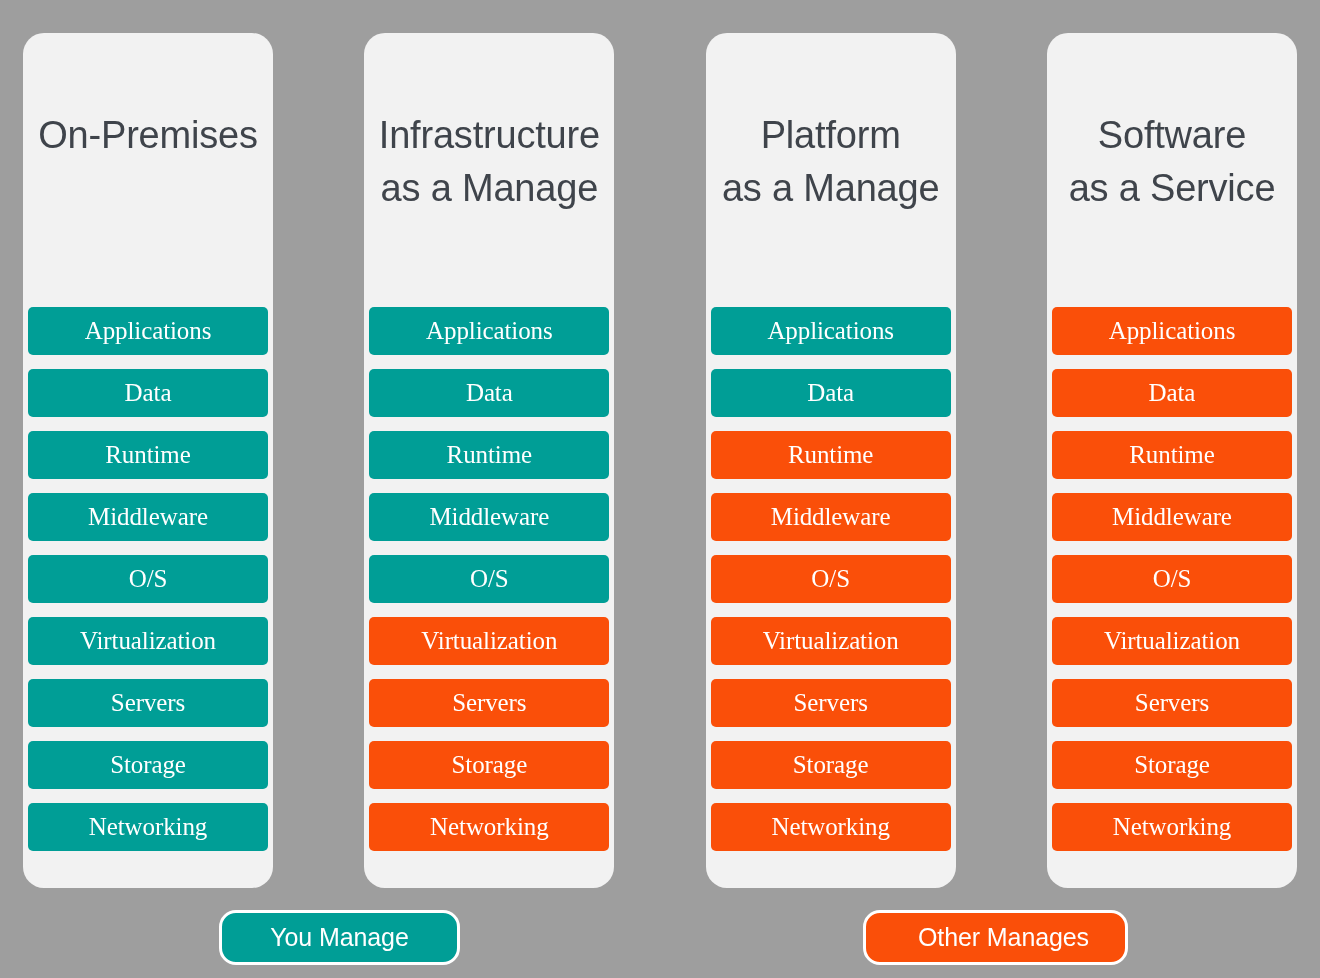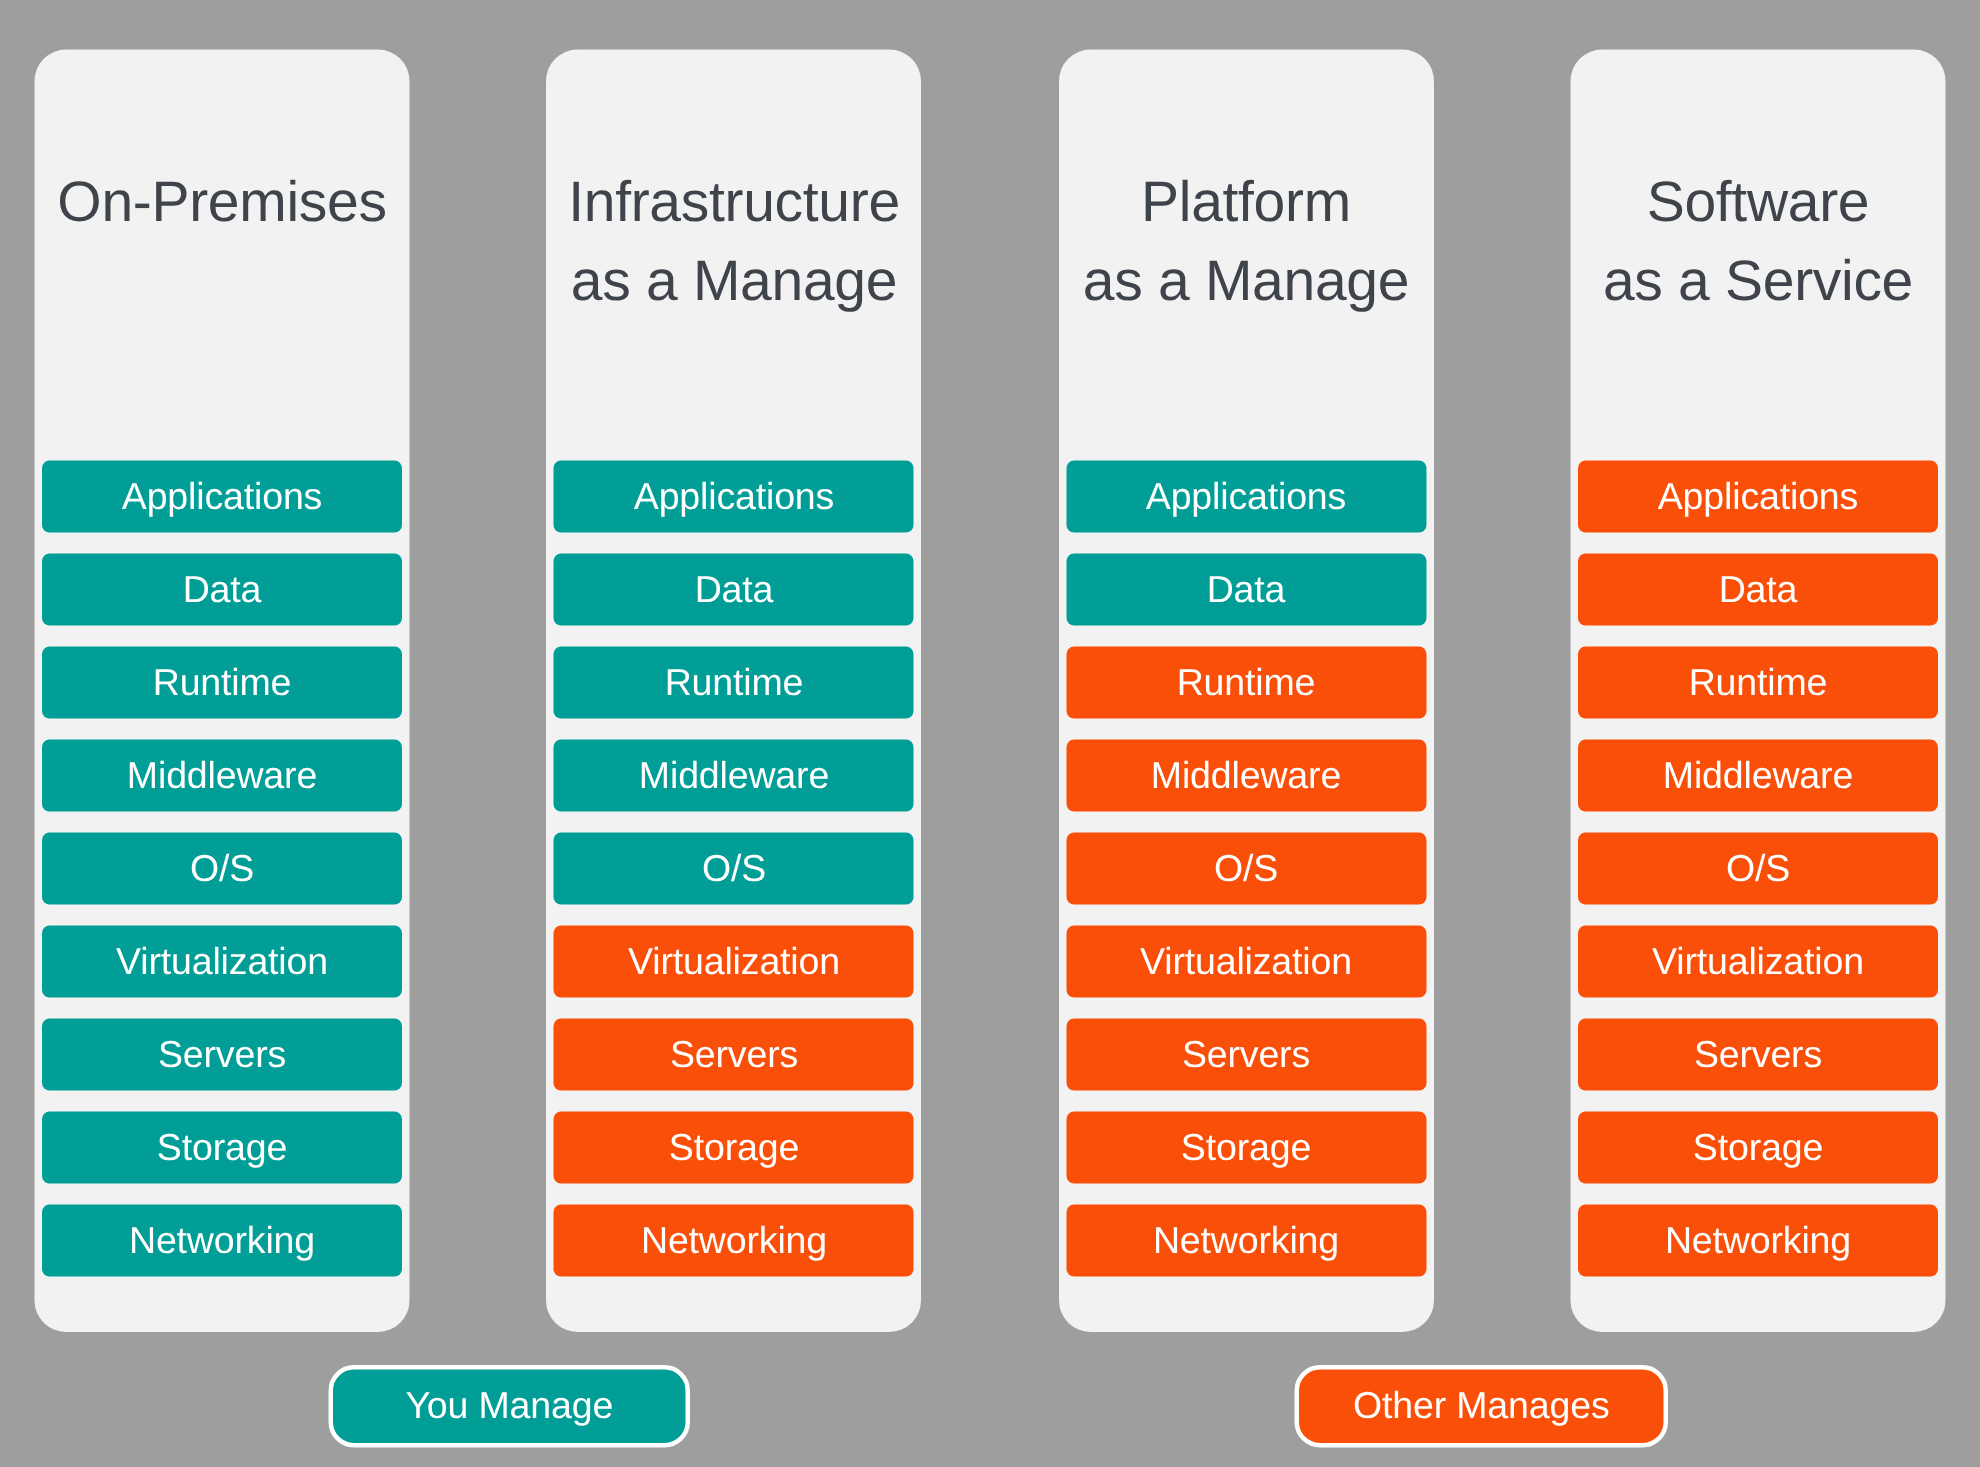--- a/index.html
+++ b/index.html
@@ -54,20 +54,21 @@
     white-space: pre-line;
   }
 
   .layers {
     margin-top: auto;
     margin-bottom: 37px;
     width: 240px;
     display: flex;
     flex-direction: column;
     gap: 14px;
+    font-family: Liberation Serif, serif;
   }
 
   .layer {
     height: 48px;
     border-radius: 5px;
     display: flex;
     align-items: center;
     justify-content: center;
     color: #ffffff;
     font-size: 25px;
@@ -95,20 +96,21 @@
     left: 219px;
     top: 910px;
     width: 235px;
     background: #009e96;
   }
   #legend-other {
     left: 863px;
     top: 910px;
     width: 243px;
     background: #fa4f09;
+    padding-left: 16px;
   }
 </style>
 </head>
 <body>
 
 <div id="stage">
 
   <div class="columns">
       <div class="card">
         <div class="card-title">On-Premises</div>

